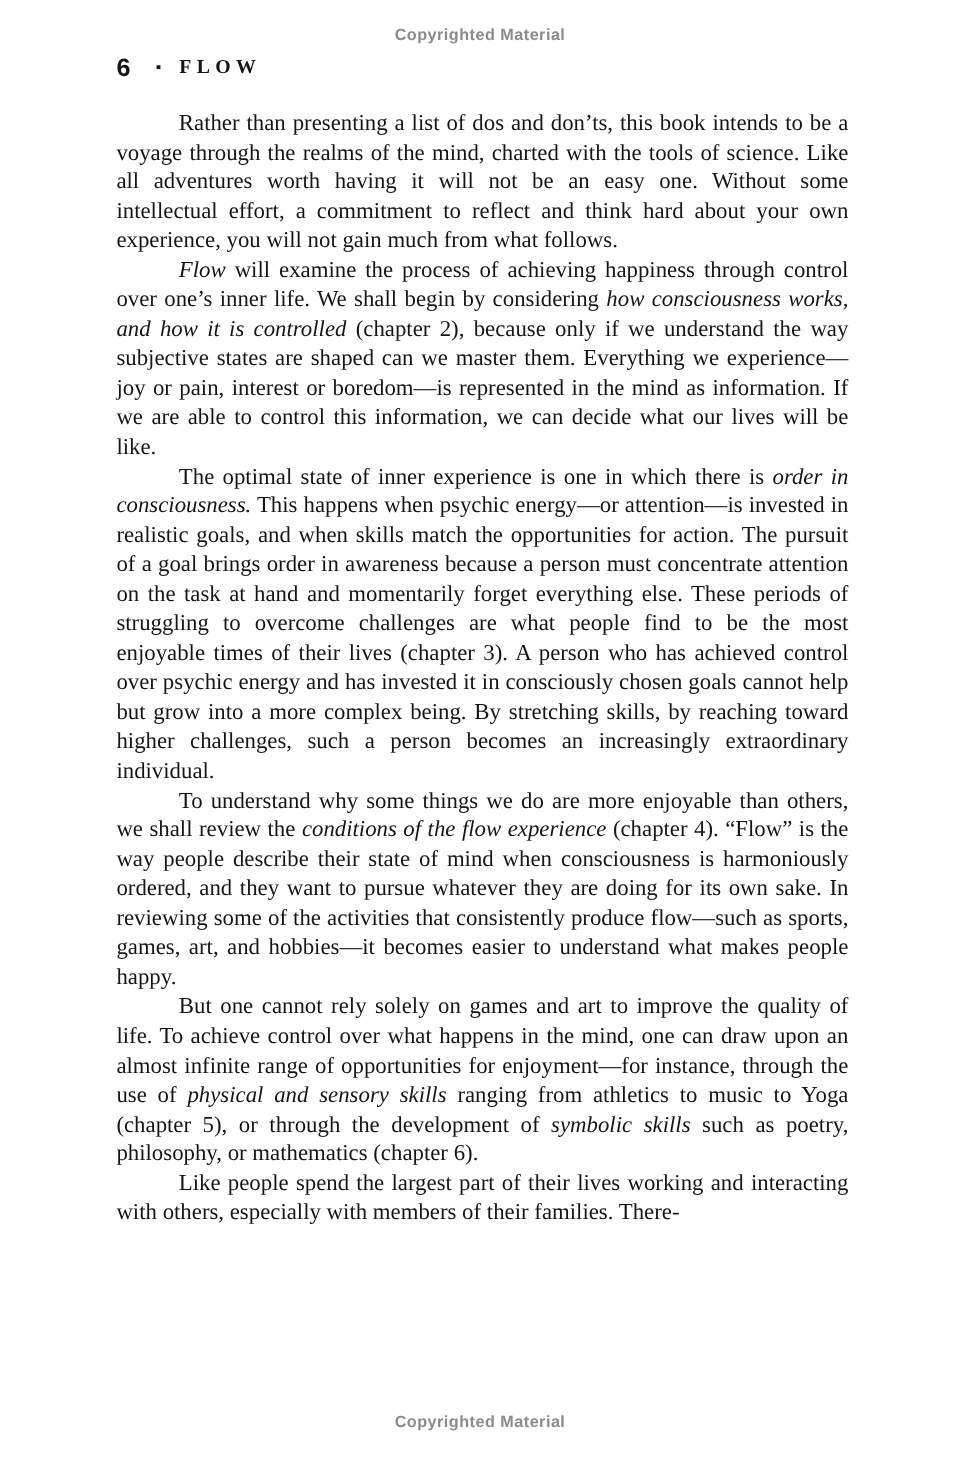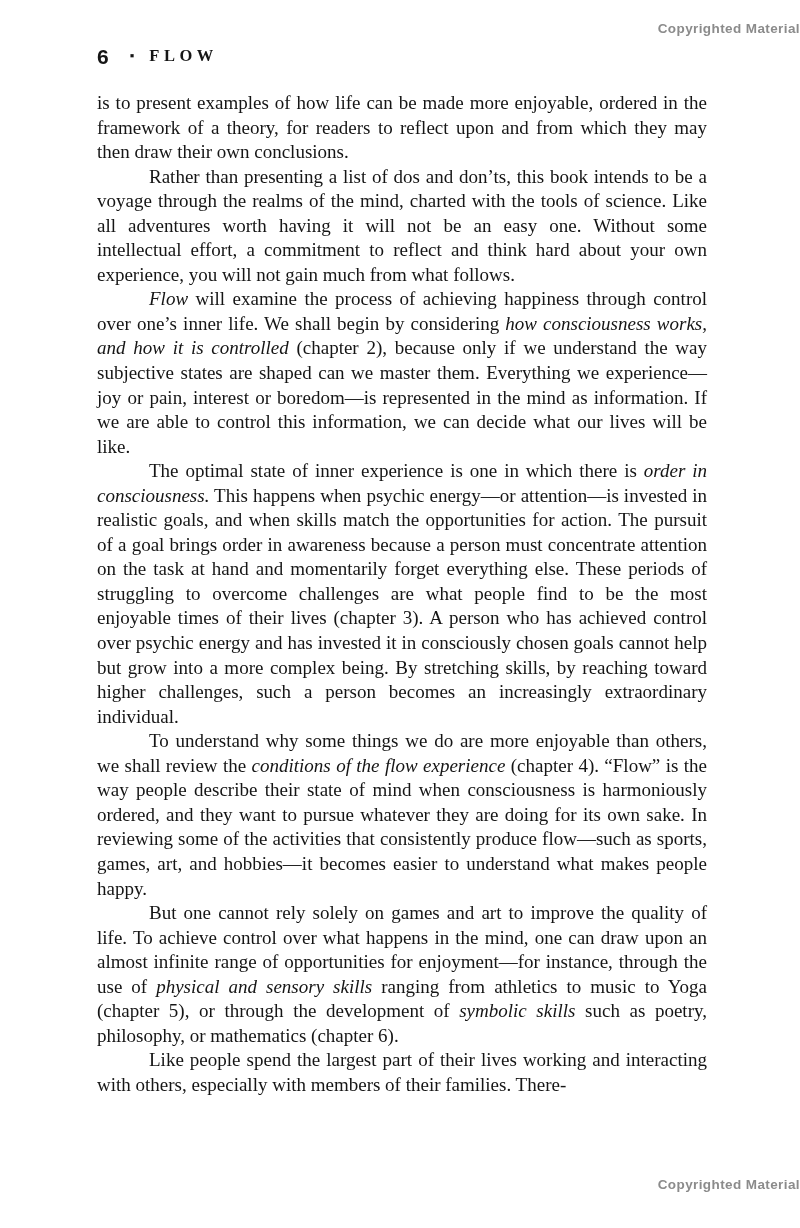--- a/index.html
+++ b/index.html
@@ -12,21 +12,21 @@
     width: 800px;
     height: 1228px;
     background: #ffffff;
     overflow: hidden;
     font-family: "Liberation Serif", serif;
   }
   .copyright-notice {
     position: absolute;
     left: 0;
     right: 0;
-    text-align: right;
+    text-align: center;
     font-family: "Liberation Sans", sans-serif;
     font-weight: 700;
     font-size: 13.5px;
     letter-spacing: 0.4px;
     color: #8b8b8b;
   }
   .copyright-notice.top { top: 21px; }
   .copyright-notice.bottom { top: 1177px; }
 
   .page-header {
@@ -82,21 +82,20 @@
   <div class="copyright-notice top">Copyrighted Material</div>
 
   <header class="page-header">
     <span class="page-number">6</span>
     <span class="header-separator">▪</span>
     <span class="running-title">FLOW</span>
   </header>
 
   <main class="body-text">
 
-  <p class="para"><span>is to present examples of how life can be made more enjoyable, ordered in the framework of a theory, for readers to reflect upon and from which they may then draw their own conclusions.</span></p>
       <p class="para indent"><span>Rather than presenting a list of dos and don’ts, this book intends to be a voyage through the realms of the mind, charted with the tools of science. Like all adventures worth having it will not be an easy one. Without some intellectual effort, a commitment to reflect and think hard about your own experience, you will not gain much from what follows.</span></p>
       <p class="para indent"><em>Flow</em><span> will examine the process of achieving happiness through control over one’s inner life. We shall begin by considering </span><em>how consciousness works, and how it is controlled</em><span> (chapter 2), because only if we understand the way subjective states are shaped can we master them. Everything we experience—joy or pain, interest or boredom—is represented in the mind as information. If we are able to control this information, we can decide what our lives will be like.</span></p>
       <p class="para indent"><span>The optimal state of inner experience is one in which there is </span><em>order in consciousness.</em><span> This happens when psychic energy—or attention—is invested in realistic goals, and when skills match the opportunities for action. The pursuit of a goal brings order in awareness because a person must concentrate attention on the task at hand and momentarily forget everything else. These periods of struggling to overcome challenges are what people find to be the most enjoyable times of their lives (chapter 3). A person who has achieved control over psychic energy and has invested it in consciously chosen goals cannot help but grow into a more complex being. By stretching skills, by reaching toward higher challenges, such a person becomes an increasingly extraordinary individual.</span></p>
       <p class="para indent"><span>To understand why some things we do are more enjoyable than others, we shall review the </span><em>conditions of the flow experience</em><span> (chapter 4). “Flow” is the way people describe their state of mind when consciousness is harmoniously ordered, and they want to pursue whatever they are doing for its own sake. In reviewing some of the activities that consistently produce flow—such as sports, games, art, and hobbies—it becomes easier to understand what makes people happy.</span></p>
       <p class="para indent"><span>But one cannot rely solely on games and art to improve the quality of life. To achieve control over what happens in the mind, one can draw upon an almost infinite range of opportunities for enjoyment—for instance, through the use of </span><em>physical and sensory skills</em><span> ranging from athletics to music to Yoga (chapter 5), or through the development of </span><em>symbolic skills</em><span> such as poetry, philosophy, or mathematics (chapter 6).</span></p>
       <p class="para indent"><span>Like people spend the largest part of their lives working and interacting with others, especially with members of their families. There-</span></p>
     </main>
 
   <div class="copyright-notice bottom">Copyrighted Material</div>
 

